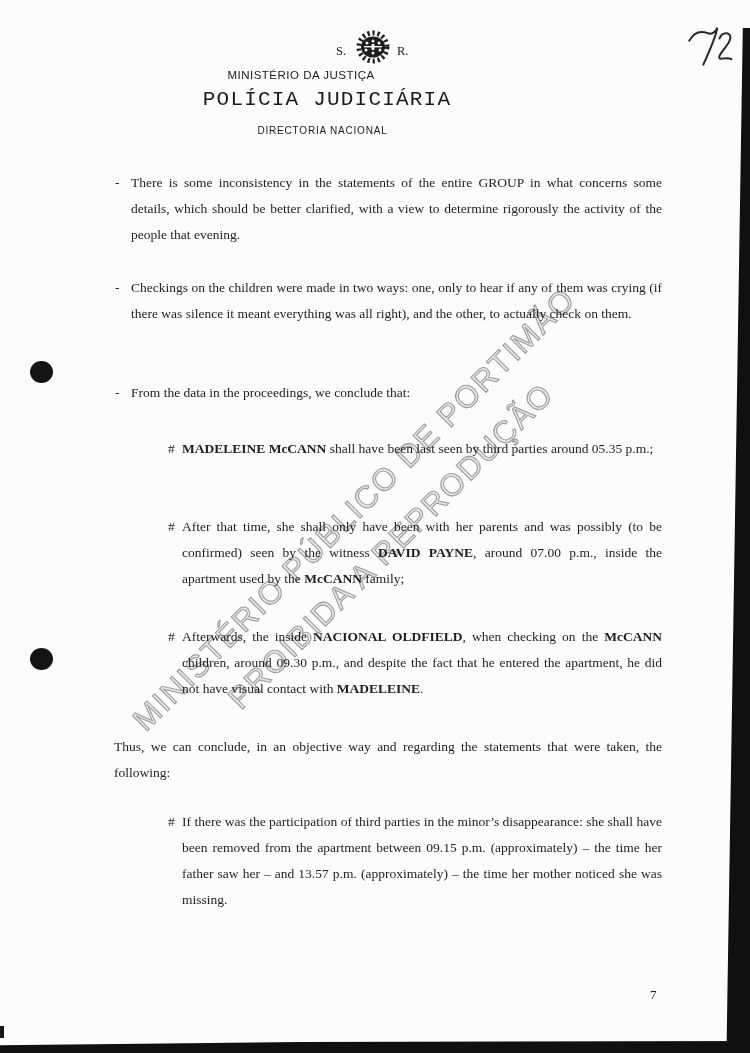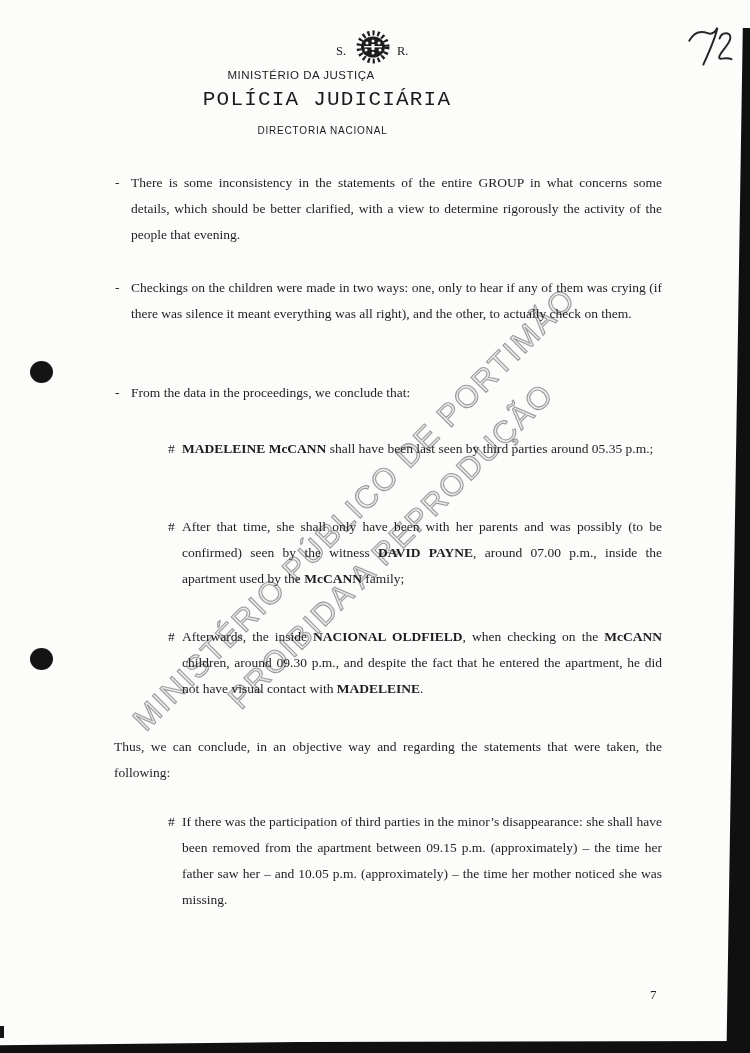--- a/index.html
+++ b/index.html
@@ -138,17 +138,17 @@
     <span class="marker">#</span>
     <div class="ptext"><span>Afterwards, the inside </span><span class="b">NACIONAL OLDFIELD</span><span>, when checking on the </span><span class="b">McCANN</span><span> children, around 09.30 p.m., and despite the fact that he entered the apartment, he did not have visual contact with </span><span class="b">MADELEINE</span><span>.</span></div>
   </div>
 
   <div class="para plain p4">
     <div class="ptext"><span>Thus, we can conclude, in an objective way and regarding the statements that were taken, the following:</span></div>
   </div>
 
   <div class="para hash b4">
     <span class="marker">#</span>
-    <div class="ptext"><span>If there was the participation of third parties in the minor’s disappearance: she shall have been removed from the apartment between 09.15 p.m. (approximately) – the time her father saw her – and 10.05 p.m. (approximately) – the time her mother noticed she was missing.</span></div>
+    <div class="ptext"><span>If there was the participation of third parties in the minor’s disappearance: she shall have been removed from the apartment between 09.15 p.m. (approximately) – the time her father saw her – and 13.57 p.m. (approximately) – the time her mother noticed she was missing.</span></div>
   </div>
 
   <div class="pagenum">7</div>
 </div>
 
 </body></html>

